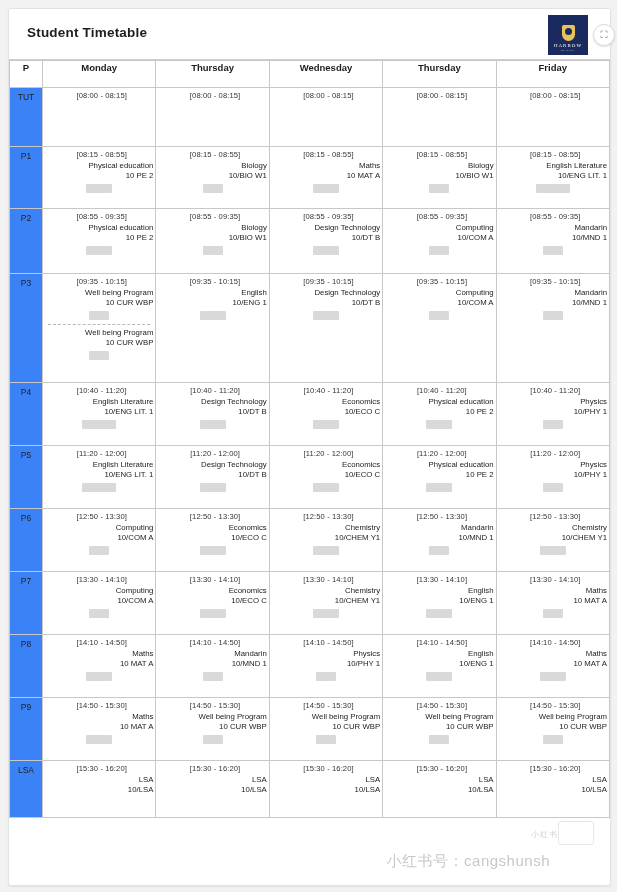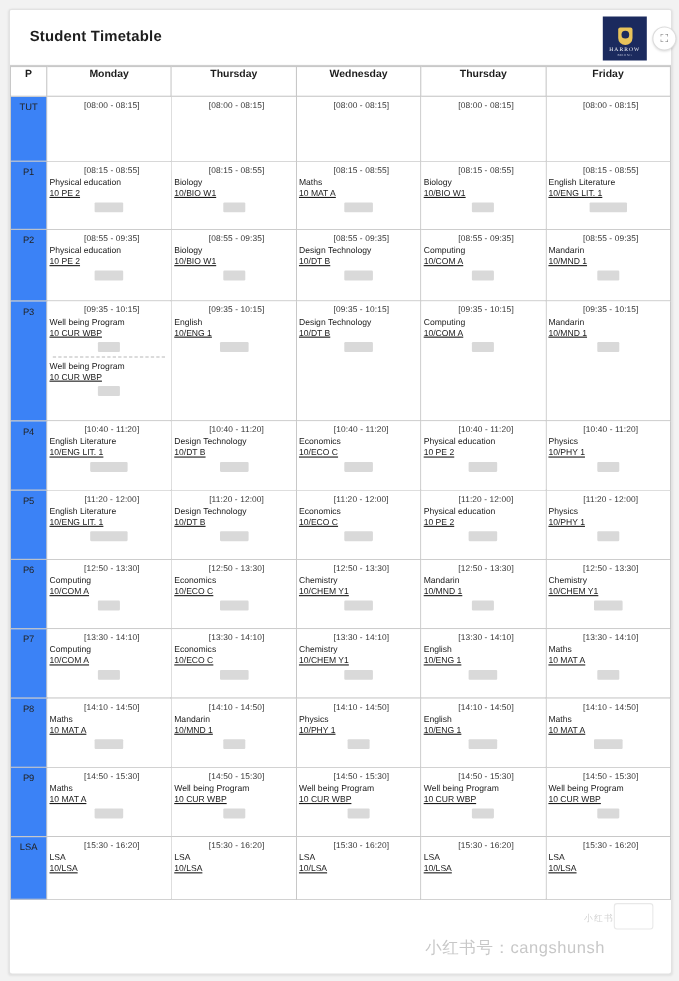--- a/index.html
+++ b/index.html
@@ -127,33 +127,32 @@
     background: #ffffff;
   }
   .slot-time {
     font-size: 7.6px;
     color: #333;
     padding: 3px 0 2px 5px;
     text-align: center;
     letter-spacing: 0.1px;
   }
   .slot-body {
-    text-align: left;
+    text-align: right;
     padding: 0 2px 4px 2px;
   }
   .slot-subject {
     font-size: 7.8px;
     color: #1b1b1b;
     line-height: 10px;
   }
   .slot-class {
     font-size: 7.8px;
     color: #1b1b1b;
     line-height: 10px;
-    text-decoration: underline;
   }
   .redact {
     margin: 3px auto 0 auto;
     height: 9px;
     background: #d9d9d9;
     border-radius: 1px;
   }
   .redact.w1 { width: 26px; }
   .redact.w2 { width: 34px; }
   .redact.w3 { width: 20px; }

